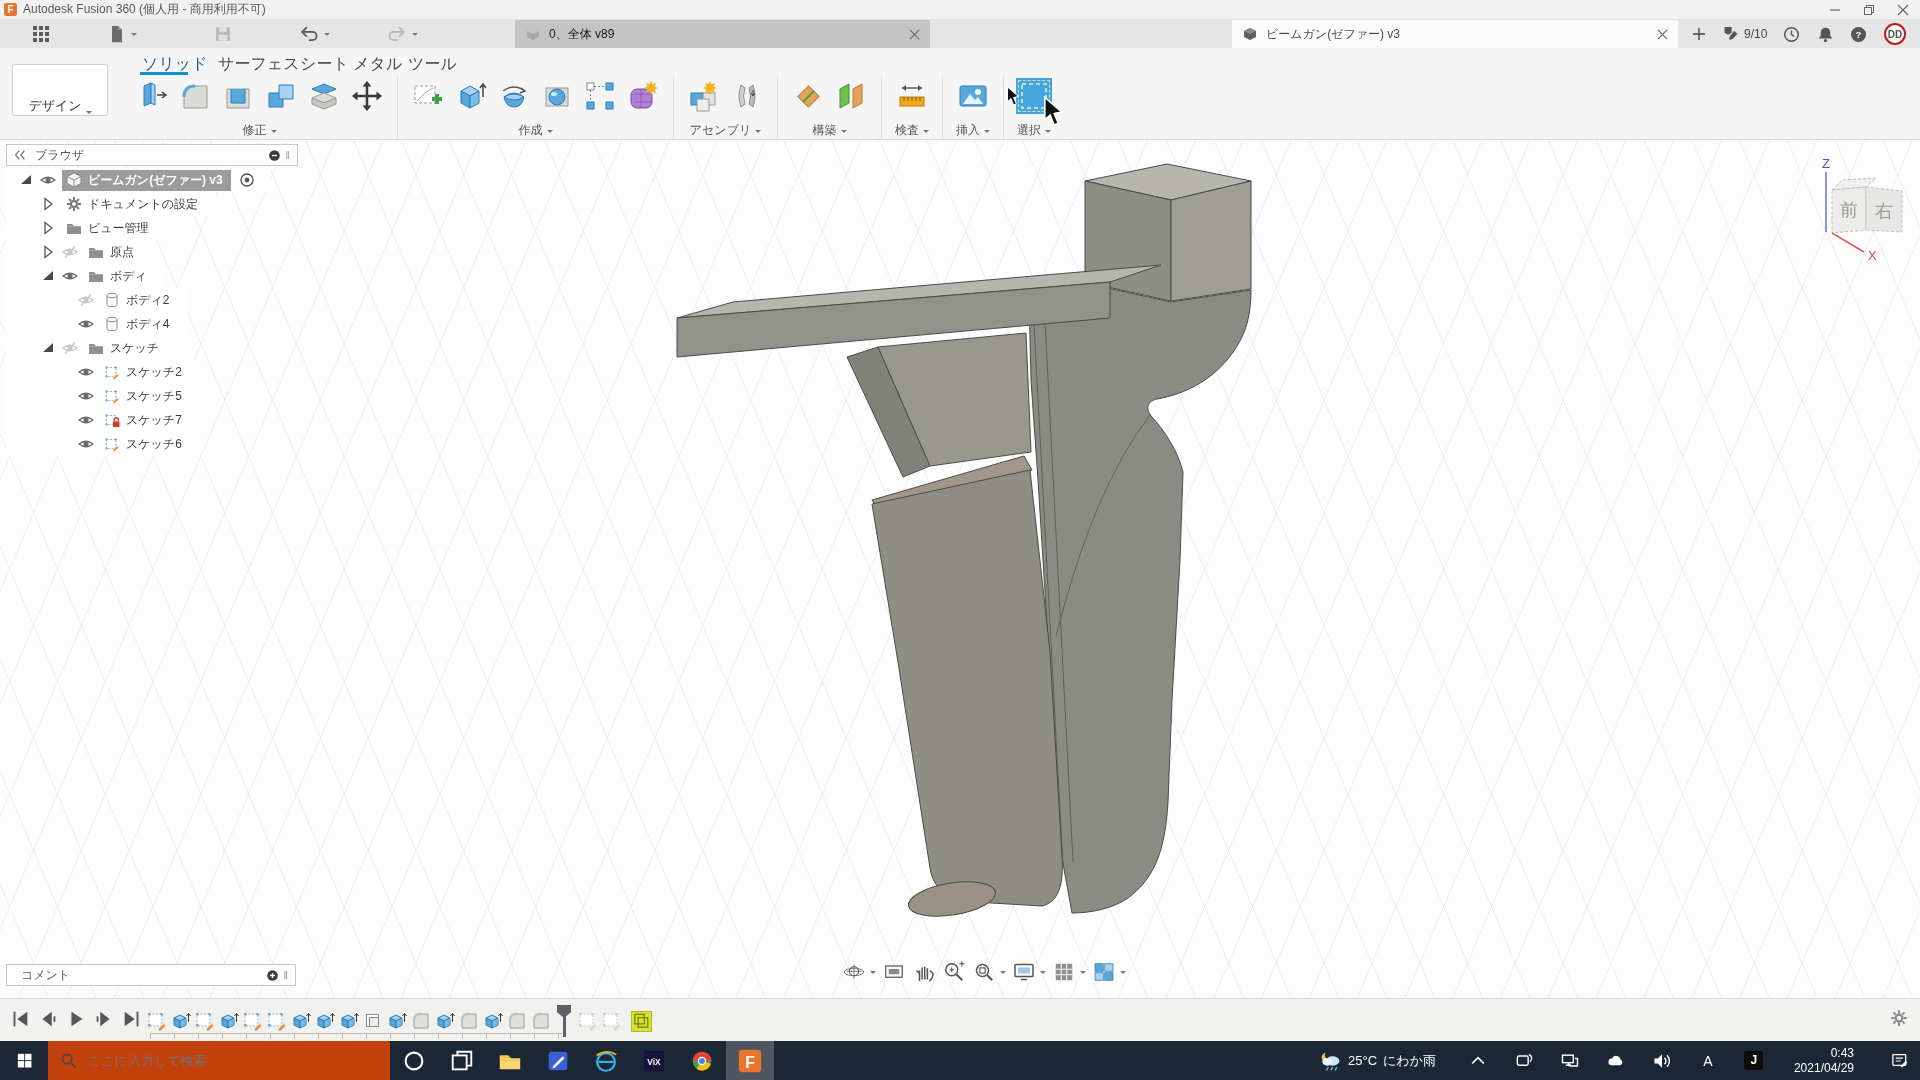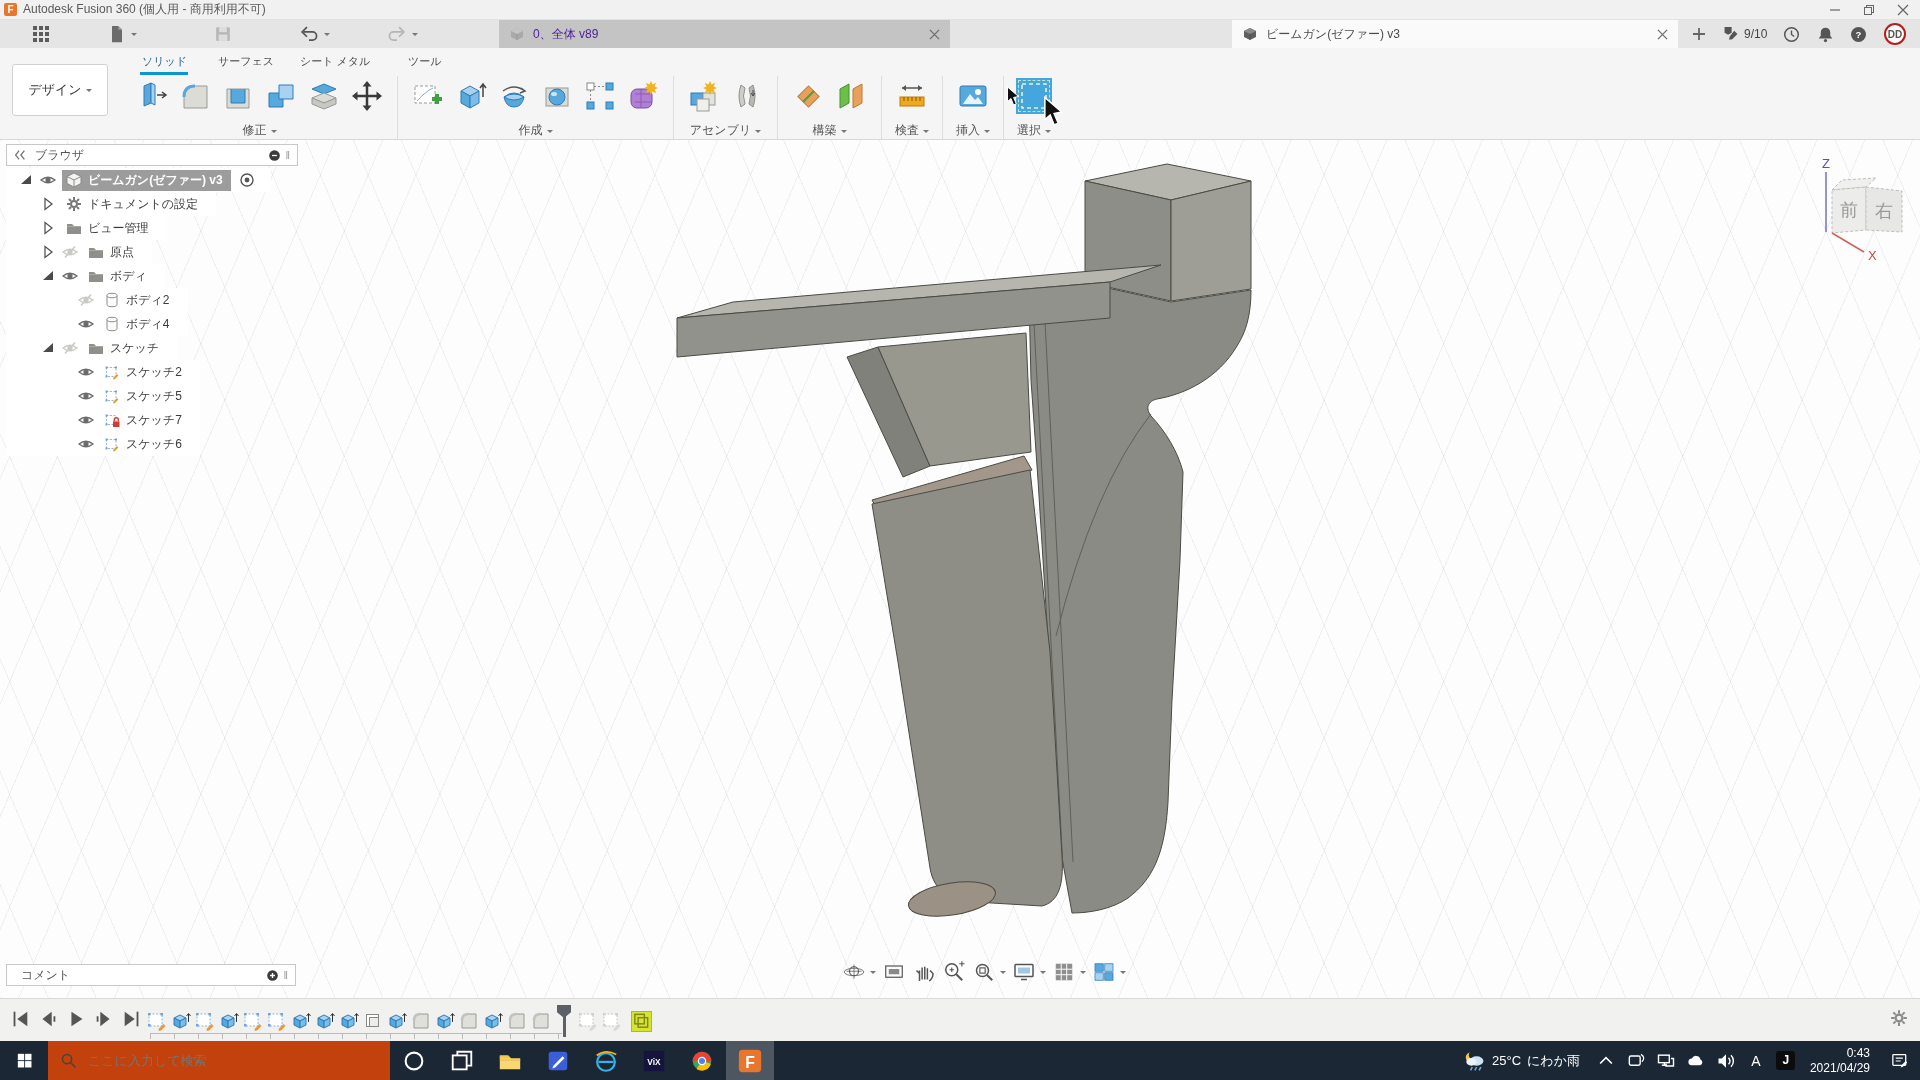--- a/index.html
+++ b/index.html
@@ -7,31 +7,31 @@
   svg{display:block}
   
   #titlebar{position:absolute;left:0;top:0;width:1920px;height:20px;background:#f2f1f1;border-bottom:1px solid #e3e2e2;display:flex;align-items:center;font-size:12px;color:#5a5a5a}
   #titlebar .logo{width:13px;height:13px;margin:0 6px 0 4px;background:#e8762d;border-radius:2px;color:#fff;font-size:10px;font-weight:bold;text-align:center;line-height:13px}
   #winctl{margin-left:auto;display:flex}
   #winctl .wbtn{width:34px;height:19px;display:flex;align-items:center;justify-content:center}
   
   #appbar{position:absolute;left:0;top:20px;width:1920px;height:28px;background:#e6e5e5}
   #appbar .abtn{position:absolute;top:2px;width:26px;height:24px;display:flex;align-items:center;justify-content:center}
   .doctab{position:absolute;top:0;height:28px;display:flex;align-items:center;font-size:12px;color:#4c4c4c;padding:0 10px}
-  #tab-inactive{left:499px;width:451px;background:#c5c4c4;color:#4c1d95}
+  #tab-inactive{left:515px;width:415px;background:#c5c4c4;color:#0f172a}
   #tab-active{left:1232px;width:446px;background:#fafafa}
   .doctab .tabtxt{margin:0 8px;white-space:nowrap;overflow:hidden}
   .doctab .tclose{margin-left:auto}
   #newtab{left:1682px;width:34px;justify-content:center}
   .rightbtn{position:absolute;top:2px;height:24px;display:flex;align-items:center;font-size:12px;color:#444}
   #avatar{width:22px;height:22px;border-radius:50%;background:#fdfdfd;border:2px solid #b91c1c;font-size:10px;font-weight:bold;color:#555;text-align:center;line-height:20px}
   
   #ribbon{position:absolute;left:0;top:48px;width:1920px;height:92px;background:#f6f5f5;border-bottom:1px solid #d8d7d7}
-  #designbtn{position:absolute;left:12px;top:16px;width:96px;height:52px;background:#fff;border:1px solid #d2d1d1;border-radius:3px;display:flex;align-items:center;justify-content:center;font-size:13px;color:#3a3a3a}
-  .rtab{position:absolute;top:6px;font-size:11px;color:#4a4a4a}
+  #designbtn{position:absolute;left:12px;top:16px;width:96px;height:52px;background:#fff;border:1px solid #d2d1d1;border-radius:3px;display:flex;align-items:flex-end;justify-content:center;font-size:13px;color:#3a3a3a}
+  .rtab{position:absolute;top:6px;font-size:16px;color:#4a4a4a}
   #rtab-underline{position:absolute;left:140px;top:24px;width:48px;height:3px;background:#0a96d0}
   #ribbon-groups{position:absolute;left:122px;top:28px;display:flex;align-items:flex-start}
   .rgroup{display:flex;flex-direction:column;align-items:center;padding:0 12px;border-right:1px solid #ddd}
   .rgroup:last-child{border-right:none}
   .ricons{display:flex;gap:7px;height:40px;align-items:center}
   .rtool{background:none;border:none;width:36px;height:36px;display:flex;align-items:center;justify-content:center;position:relative}
   .rtool svg{width:32px;height:32px}
   .rtool.active-tool{background:#45a6dd;outline:1px dashed #bfe8c8;outline-offset:-3px}
   .rlabel{margin-top:6px;font-size:12px;color:#555;display:flex;align-items:center;white-space:nowrap}
   .cdn{width:0;height:0;border:3.5px solid transparent;border-top-color:#777;display:inline-block;margin-left:4px;position:relative;top:2px}
@@ -75,21 +75,21 @@
   
   #taskbar{position:absolute;left:0;top:1041px;width:1920px;height:39px;background:#1b2735;display:flex;align-items:stretch;color:#fff}
   #startbtn{width:48px;display:flex;align-items:center;justify-content:center}
   #tb-search{position:relative;width:342px}
   #tb-search input{width:100%;height:100%;border:none;background:#c2410c;font-size:13px;color:#222;padding-left:40px;outline:none}
   #tb-search svg{position:absolute;left:12px;top:11px;width:17px;height:17px}
   #tb-apps{display:flex}
   .tbapp{width:48px;display:flex;align-items:center;justify-content:center;background:none;border:none}
   .tbapp svg{width:26px;height:26px}
   .tbapp.active{background:rgba(255,255,255,.22)}
-  #tb-right{margin-left:auto;display:flex;align-items:center;gap:2px}
+  #tb-right{margin-left:auto;display:flex;align-items:center;gap:18px}
   .trayic{width:28px;height:39px;display:flex;align-items:center;justify-content:center;background:none;border:none}
   .trayic svg{width:20px;height:20px}
   #tb-weather{display:flex;align-items:center;gap:6px;font-size:13px;padding:0 10px;white-space:nowrap}
   #tb-clock{font-size:12px;text-align:right;line-height:15px;padding:0 8px;white-space:nowrap}
   .tray-txt{font-size:14px;color:#fff}
   #ime-j{width:19px;height:19px;background:#0c0c0c;color:#fff;border-radius:3px;font-size:12px;font-weight:bold;text-align:center;line-height:19px}
 </style>
 </head>
 <body>
 

